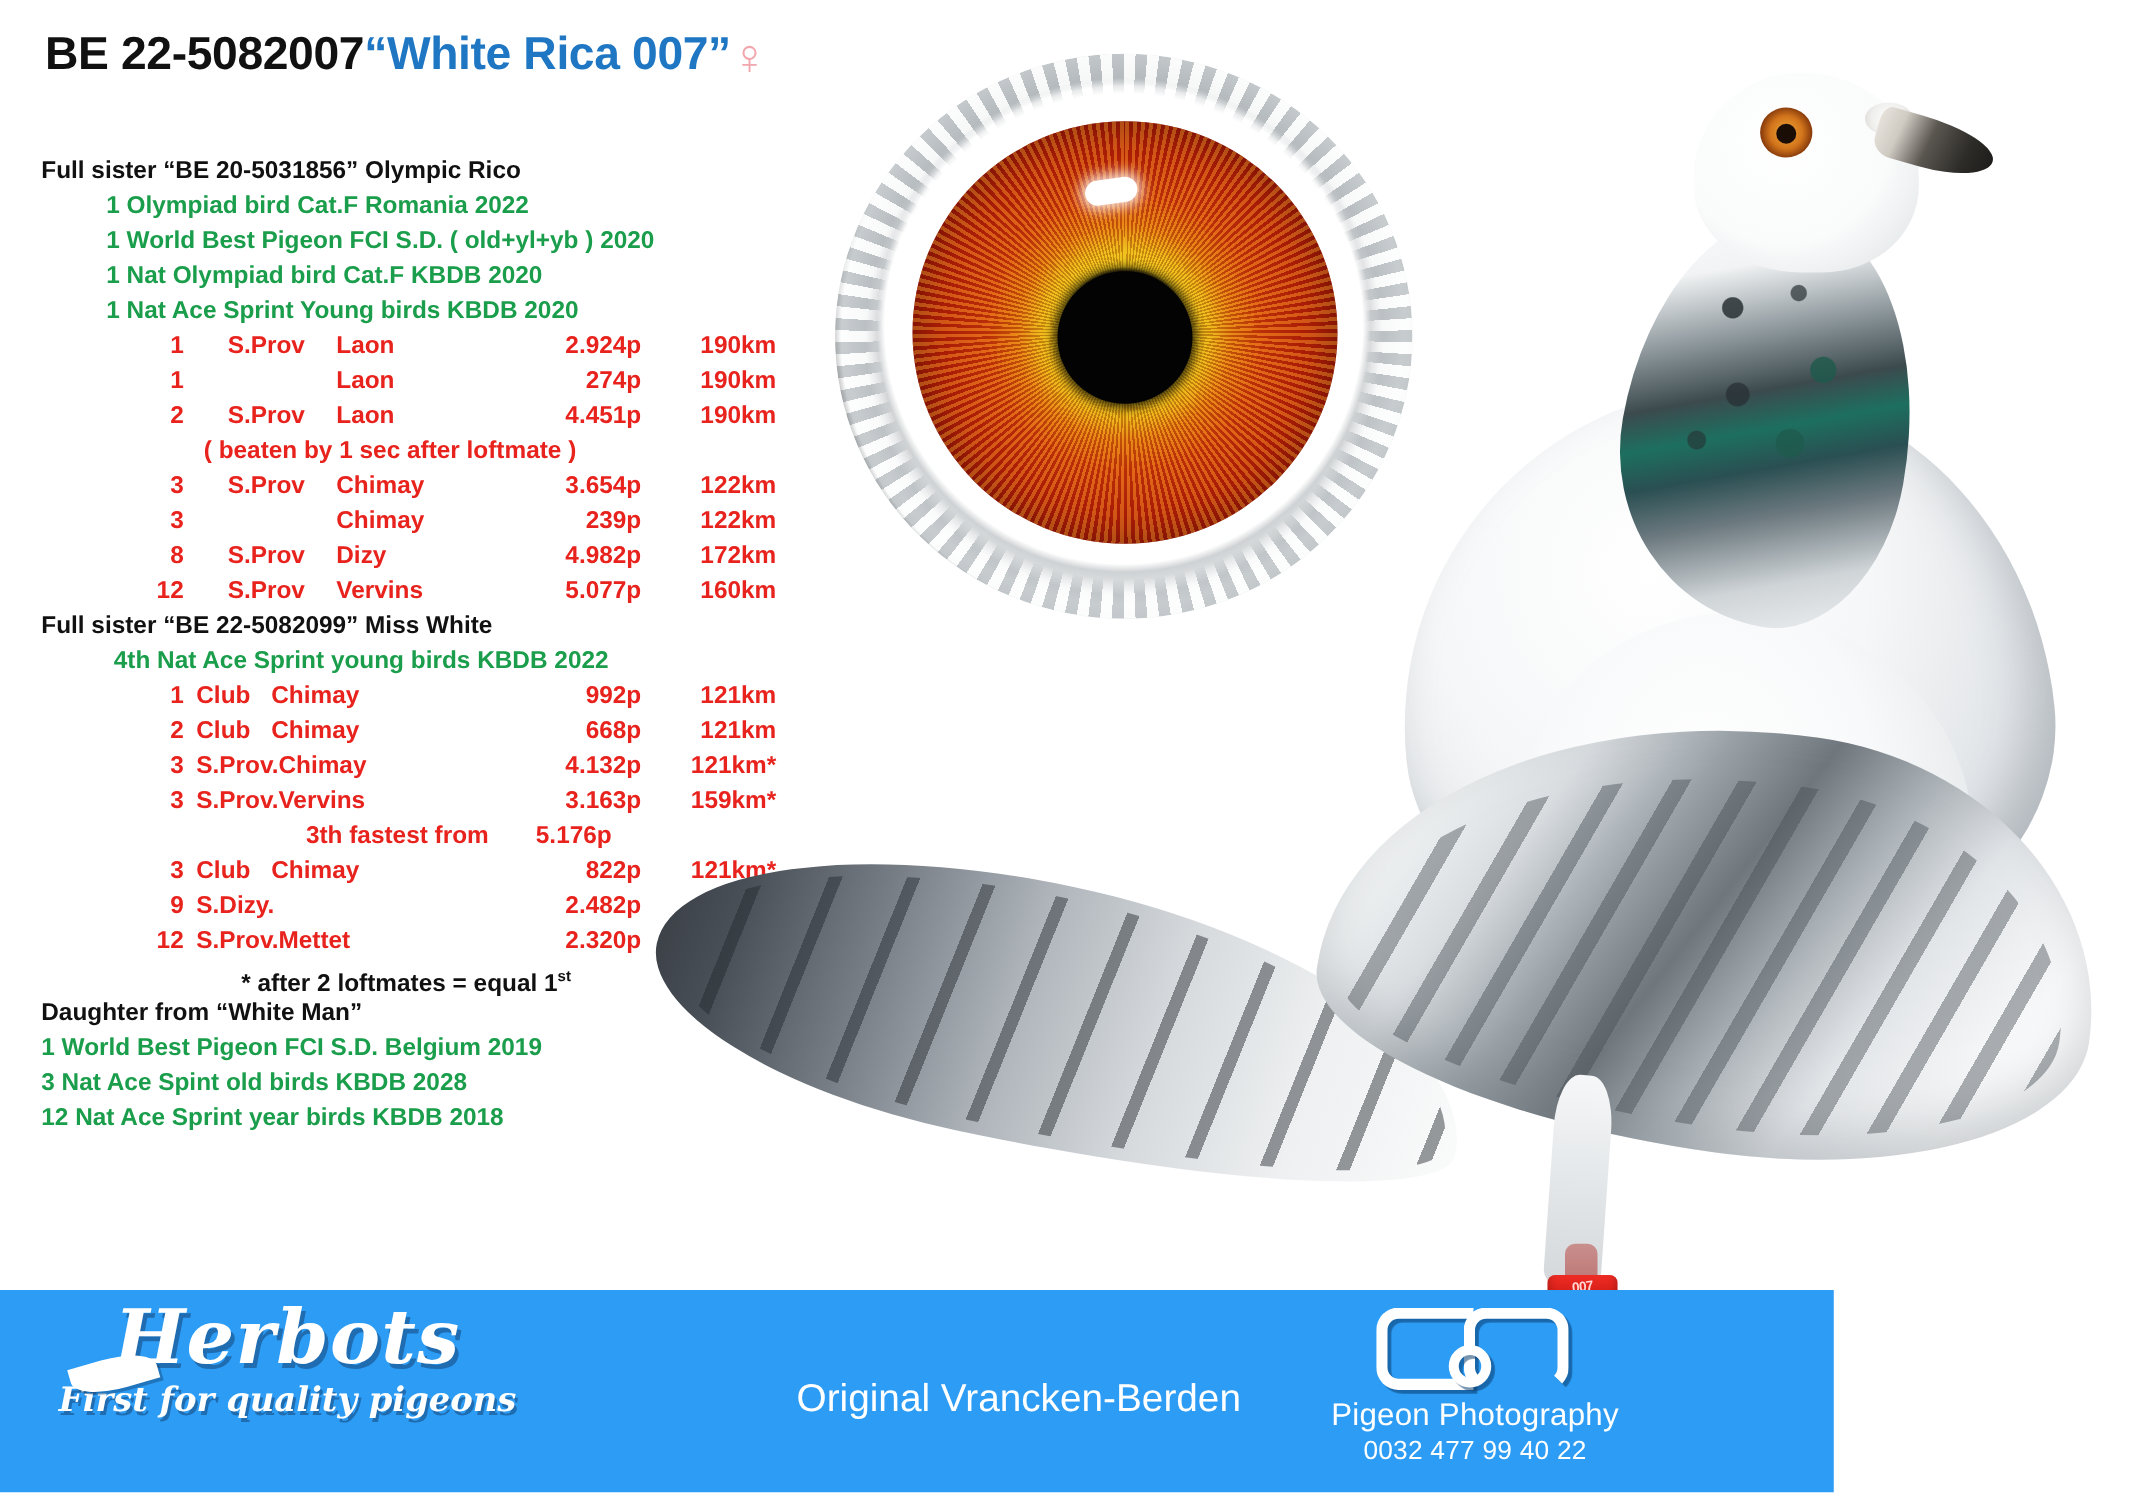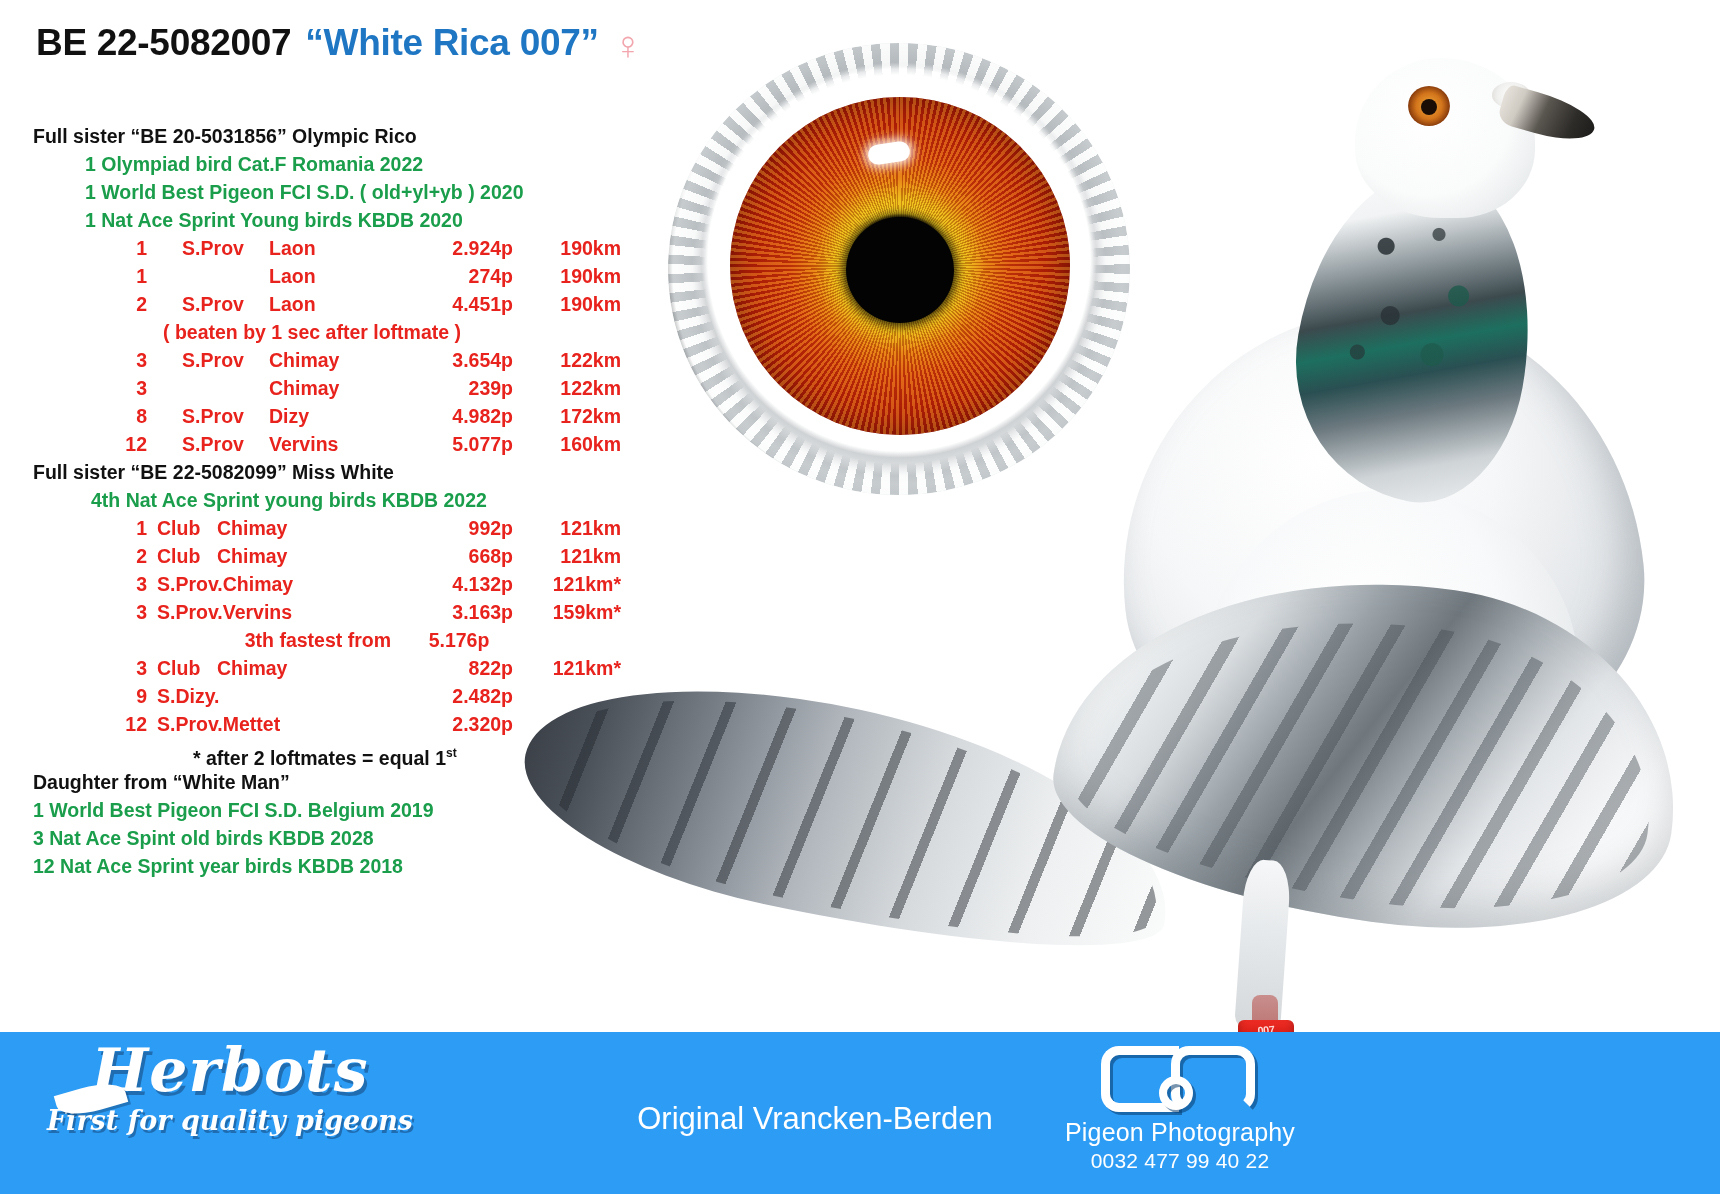--- a/index.html
+++ b/index.html
@@ -11,21 +11,21 @@
   }
   #page {
     position: relative;
     width: 1720px; height: 1194px;
     background: #ffffff;
   }
 
   
   .title-row {
     position: absolute; left: 36px; top: 22px;
-    display: flex; align-items: baseline; gap: 14px;
+    display: flex; align-items: baseline; 
     white-space: nowrap;
   }
   .title-ring {
     font-size: 37px; font-weight: bold; color: #111111;
     letter-spacing: -0.3px;
   }
   .title-name {
     font-size: 37px; font-weight: bold; color: #1f77c4;
     letter-spacing: -0.3px;
   }
@@ -324,21 +324,21 @@
     border-radius: 10px; height: 17px;
   }
   .pg-toe.t1 { left: 760px; top: 1030px; width: 150px; transform: rotate(8deg); }
   .pg-toe.t2 { left: 752px; top: 1062px; width: 162px; transform: rotate(16deg); }
   .pg-toe.t3 { left: 736px; top: 1092px; width: 140px; transform: rotate(26deg); }
   .pg-toe.t4 { left: 700px; top: 1058px; width: 86px; transform: rotate(-18deg); }
 
   
   .footer {
     position: absolute; left: 0; top: 1032px;
-    width: 1720px; height: 162px;
+    width: 1467px; height: 162px;
     background: #2d9cf5;
   }
   .herbots {
     position: absolute; left: 40px; top: 8px;
     width: 380px; text-align: center; color: #ffffff;
   }
   .herbots-main {
     font-family: "DejaVu Serif", serif;
     font-style: italic; font-weight: bold;
     font-size: 60px; line-height: 1.02;
@@ -413,20 +413,21 @@
     <span class="title-ring">BE 22-5082007</span>
     <span class="title-name">“White Rica 007”</span>
     <span class="sex-glyph">♀</span>
   </div>
 
   <div class="info-block">
 
     <div class="line hdr">Full sister “BE 20-5031856” Olympic Rico</div>
     <div class="line green ind">1 Olympiad bird Cat.F Romania 2022</div>
     <div class="line green ind">1 World Best Pigeon FCI S.D. ( old+yl+yb ) 2020</div>
+    <div class="line green ind">1 Nat Olympiad bird Cat.F KBDB 2020</div>
     <div class="line green ind">1 Nat Ace Sprint Young birds KBDB 2020</div>
 
     <div class="line res">
       <span class="c-pos">1</span>
       <span class="c-lvl">S.Prov</span>
       <span class="c-race">Laon</span>
       <span class="c-birds">2.924p</span>
       <span class="c-dist">190km</span>
     </div>
     <div class="line res">

